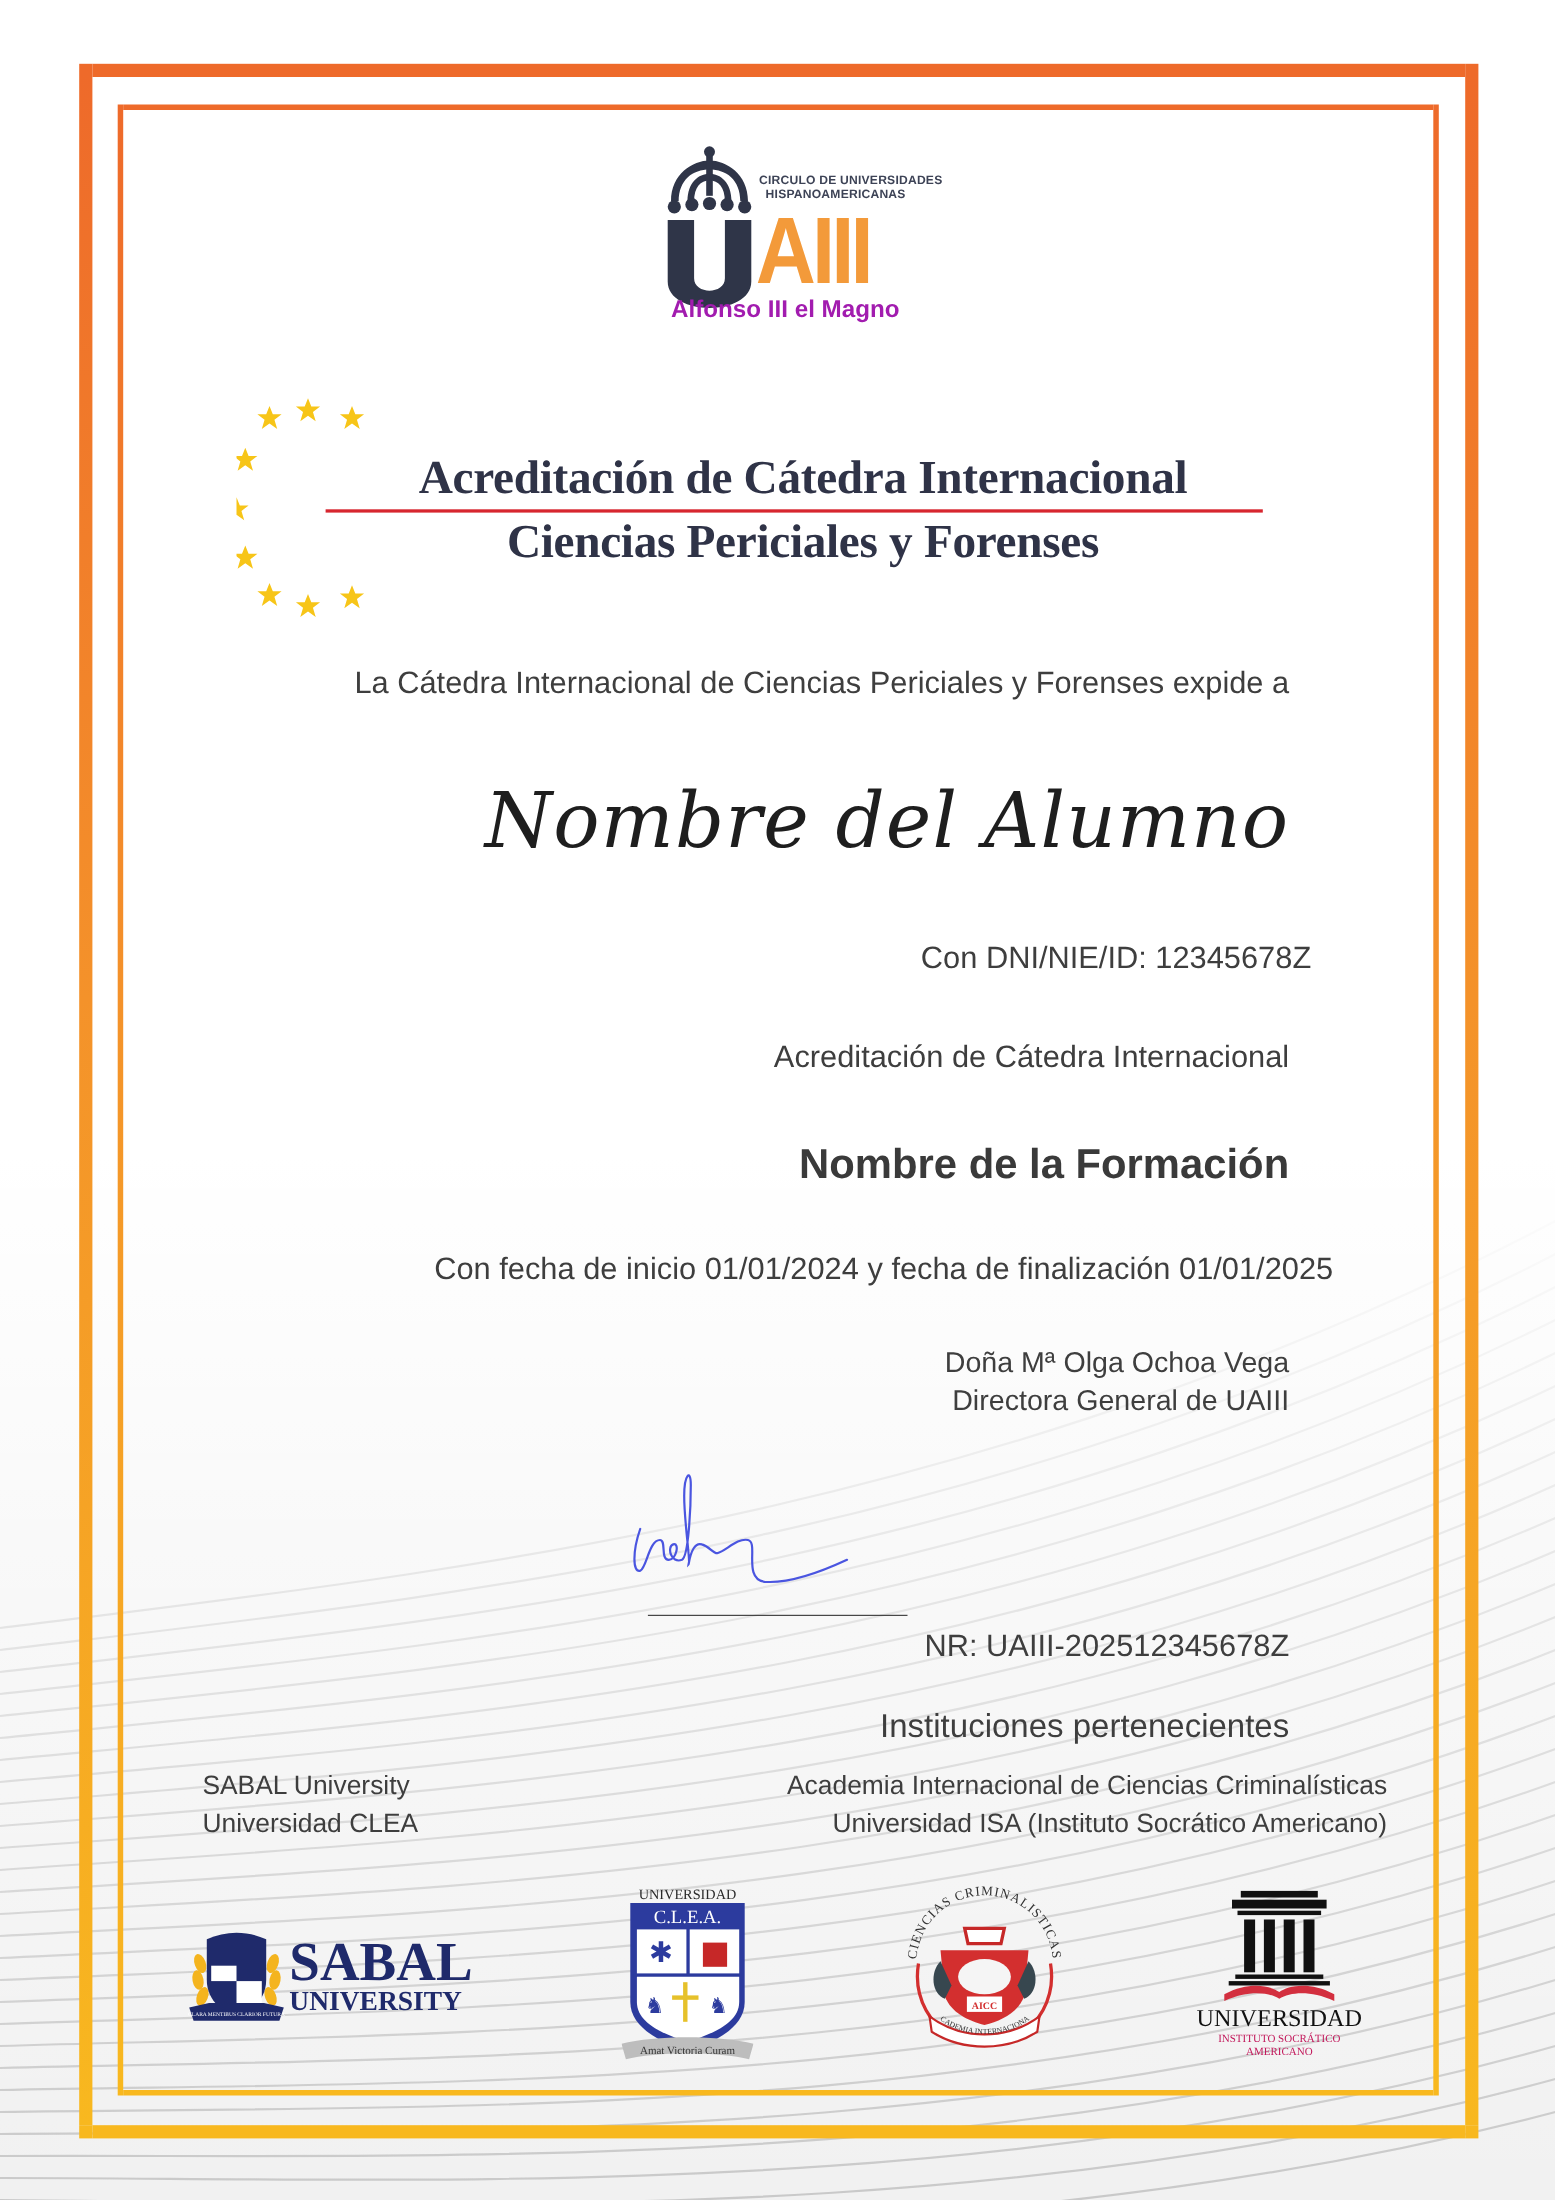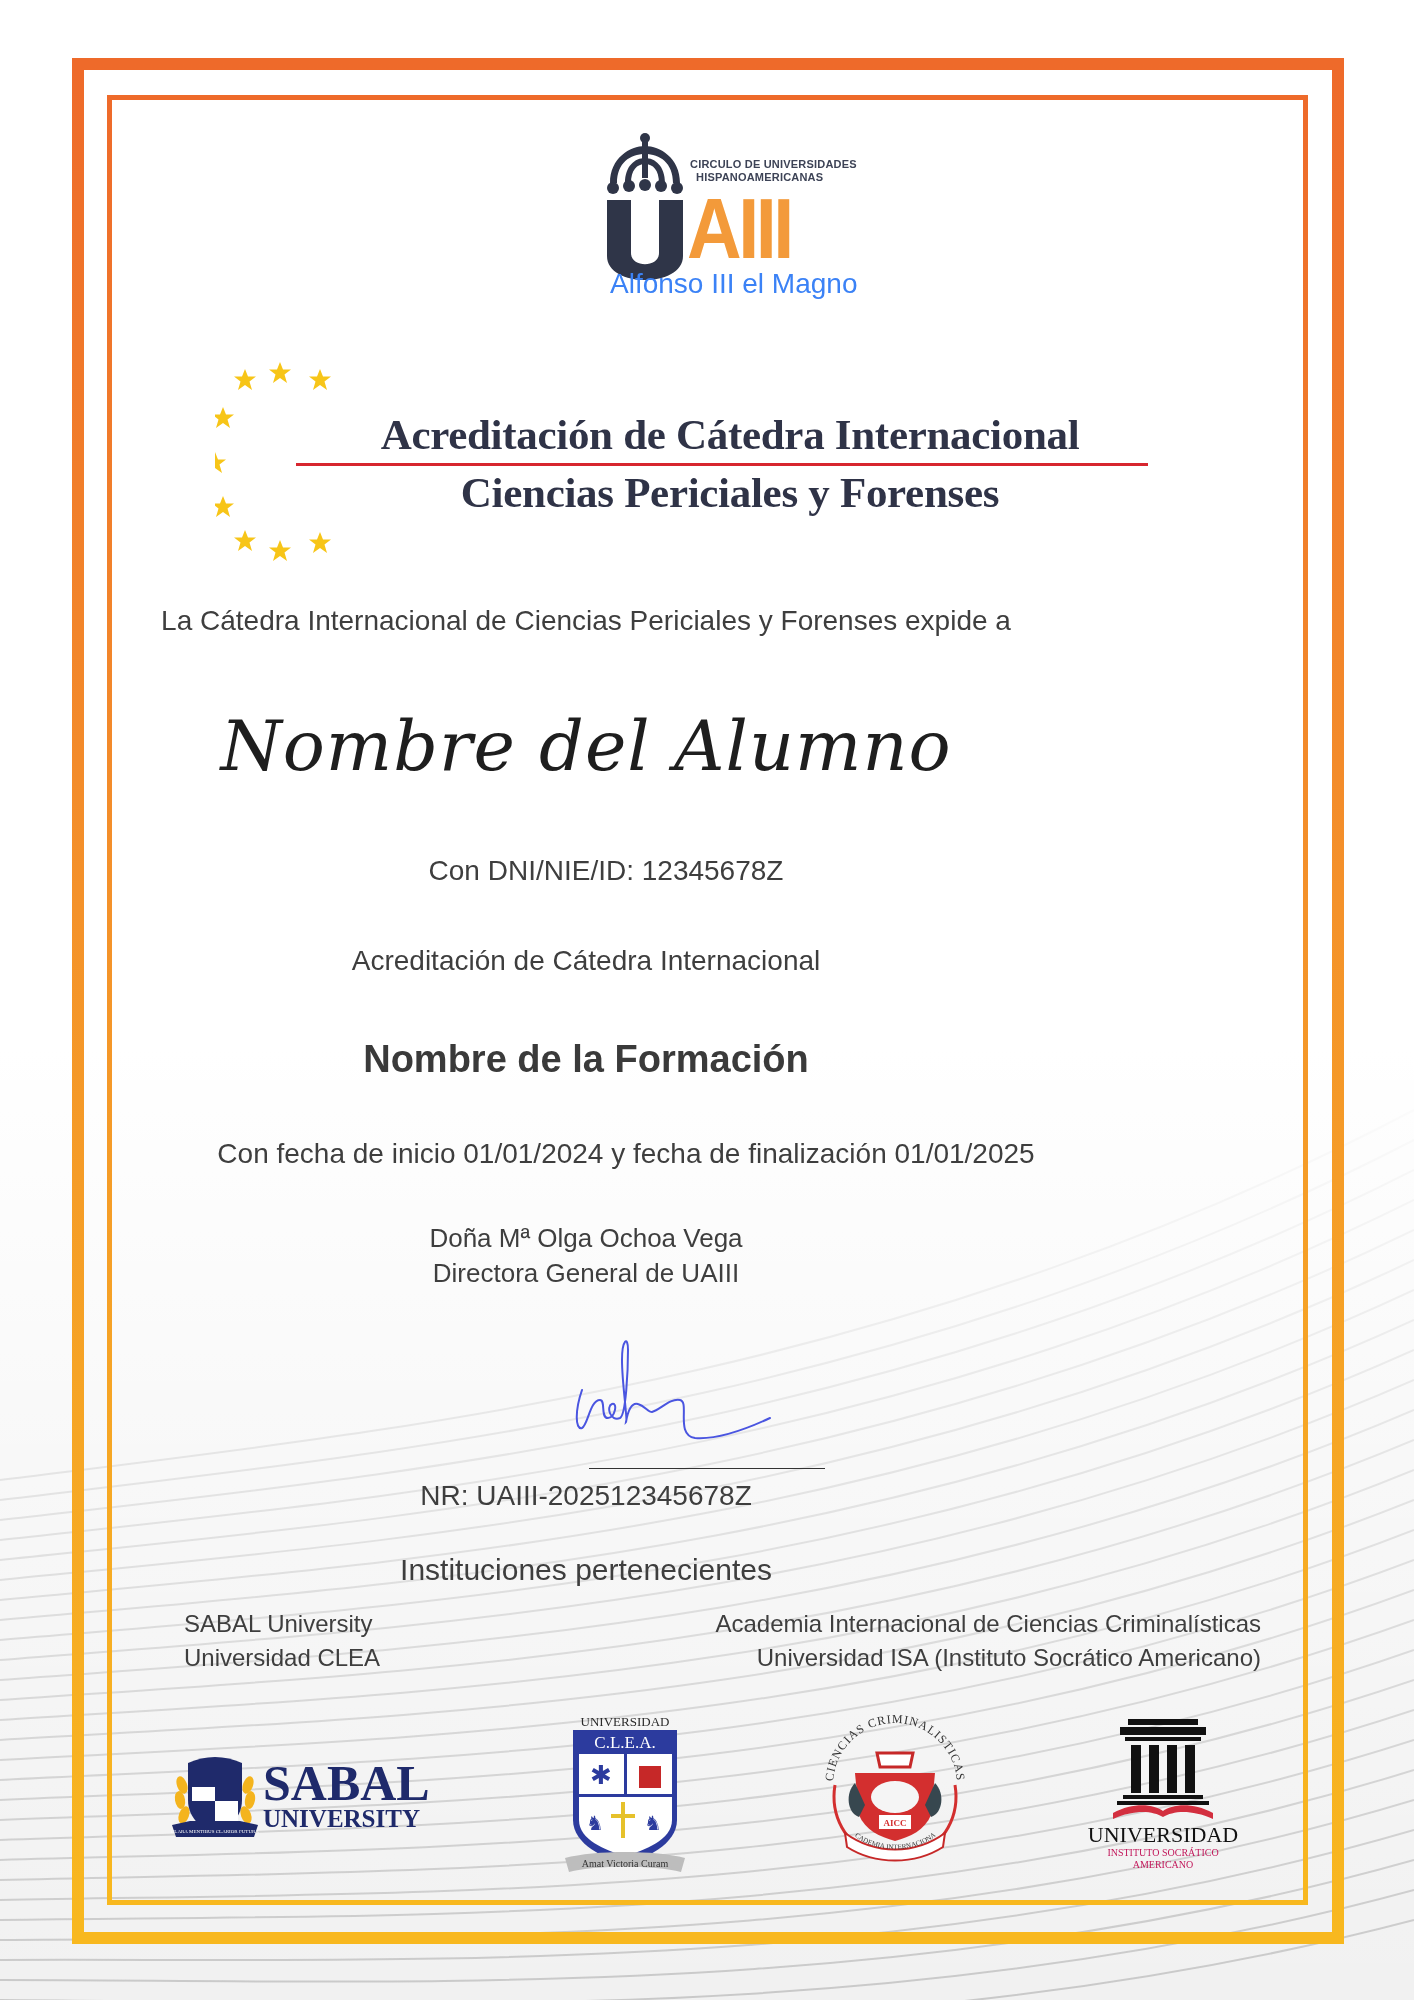--- a/index.html
+++ b/index.html
@@ -19,30 +19,30 @@
     border: 5px solid transparent;
     border-image: linear-gradient(180deg, #ee6a2a 0%, #f4922a 45%, #f8b81f 100%) 1; }
 
   .content { position: absolute; left: 0; top: 0; width: 1414px; height: 2000px; z-index: 2; padding-left: 16px; }
 
   
   .logo { position: absolute; left: 535px; top: 128px; width: 340px; height: 200px; }
   .logo svg { width: 100%; height: 100%; }
   .logo-text-top { position: absolute; left: 155px; top: 30px; font-family: "Liberation Sans", sans-serif; font-weight: bold; font-size: 11px; line-height: 13px; color: #3d4356; letter-spacing: 0.2px; }
   .logo-aiii { position: absolute; left: 152px; top: 60px; font-family: "Liberation Sans", sans-serif; font-weight: bold; font-size: 86px; line-height: 80px; color: #f39a3a; letter-spacing: -4px; transform: scaleX(0.88); transform-origin: left; }
-  .logo-magno { position: absolute; left: 75px; top: 140px; font-family: "Liberation Sans", sans-serif; font-weight: normal; font-size: 28px; color: #3b82f6; white-space: nowrap; }
+  .logo-magno { position: absolute; left: 75px; top: 140px; font-family: "Liberation Sans", sans-serif; font-weight: bold; font-size: 22px; color: #a21caf; white-space: nowrap; }
 
   
   .stars { position: absolute; left: 215px; top: 355px; width: 180px; height: 220px; }
   .title-block { position: absolute; left: 300px; top: 410px; width: 860px; text-align: center; }
   .title-1 { font-family: "Liberation Serif", serif; font-weight: bold; font-size: 43px; color: #2f3347; line-height: 50px; letter-spacing: -0.3px; }
   .title-rule { position: absolute; left: 0; top: 53px; width: 852px; height: 3px; background: #d7262f; }
   .title-2 { margin-top: 8px; font-family: "Liberation Serif", serif; font-weight: bold; font-size: 43px; color: #2f3347; line-height: 50px; letter-spacing: -0.3px; }
 
-  .text { position: absolute; left: 0; width: 1172px; text-align: center; color: #3e3e3e; font-family: "Liberation Sans", sans-serif; }
+  .text { position: absolute; left: 0; width: 1172px; text-align: right; color: #3e3e3e; font-family: "Liberation Sans", sans-serif; }
   .intro { top: 605px; font-size: 28px; }
   .student { top: 705px; font-family: "DejaVu Serif", serif; font-style: italic; font-size: 70px; color: #1e1e1e; letter-spacing: 1px; }
   .dni { top: 855px; font-size: 28px; margin-left: 20px; }
   .accred { top: 945px; font-size: 28px; }
   .formation { top: 1038px; font-size: 38px; font-weight: bold; color: #3a3a3a; }
   .dates { top: 1138px; font-size: 28px; margin-left: 40px; }
   .director-name { top: 1223px; font-size: 26px; }
   .director-role { top: 1258px; font-size: 26px; }
   .signature { position: absolute; left: 570px; top: 1330px; width: 270px; height: 120px; }
   .sig-line { position: absolute; left: 589px; top: 1468px; width: 236px; height: 1px; background: #333; }

